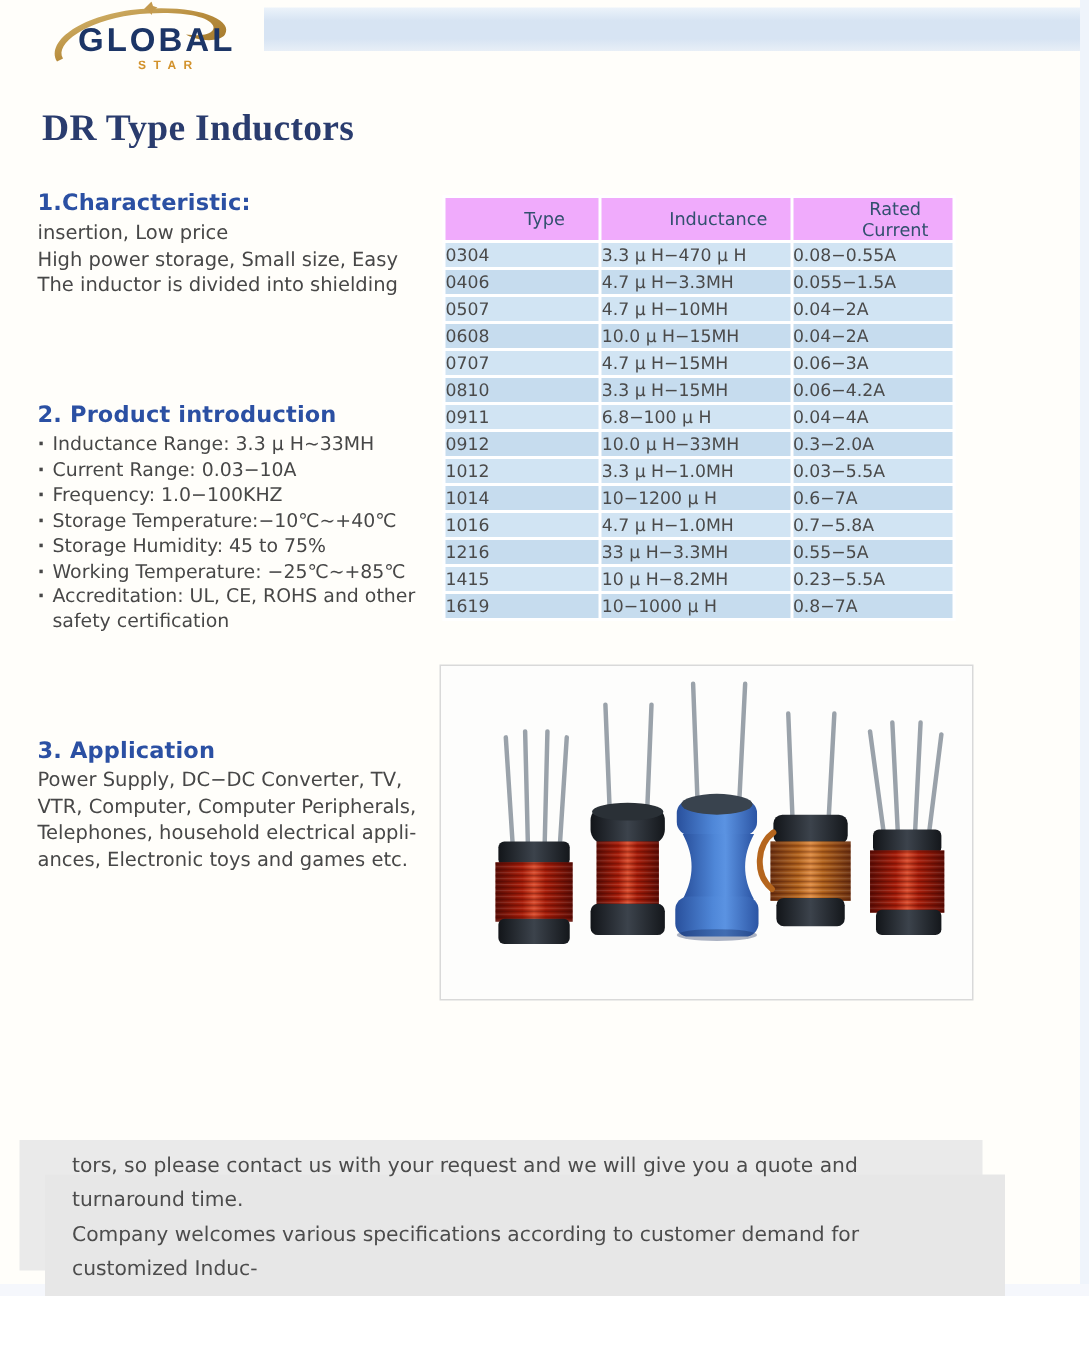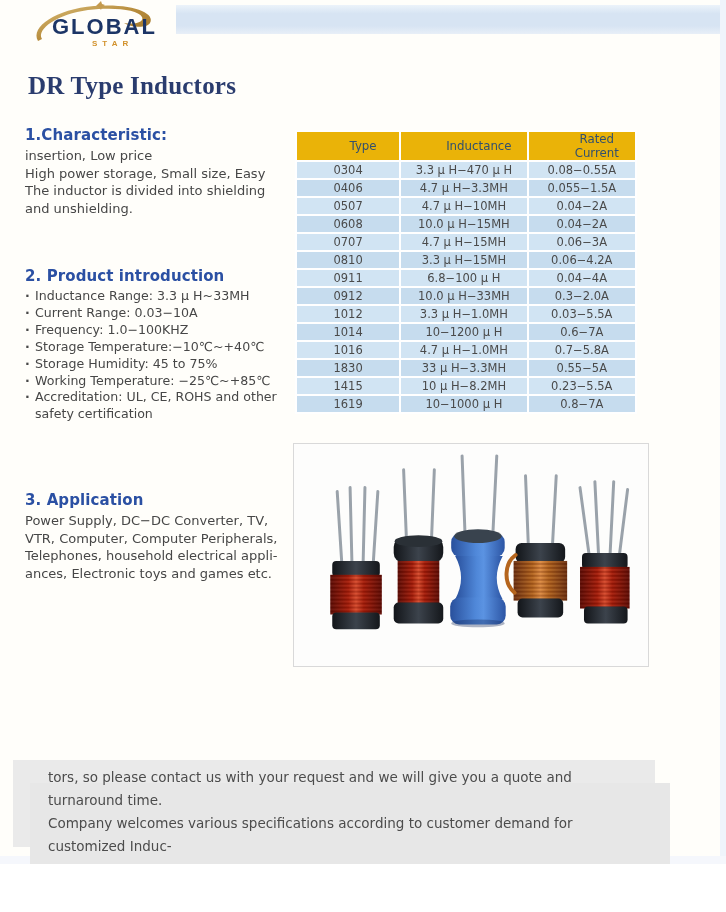--- a/index.html
+++ b/index.html
@@ -31,23 +31,23 @@
   .sec-3 { top:491px; }
   .sec-h { font-size:15px; font-weight:bold; color:#2b50a3; margin-bottom:3px; letter-spacing:.1px; }
   .body-lines .line { font-size:13px; line-height:17.5px; color:#474747; }
   .bullets { list-style:none; margin-top:2px; }
   .bullets li { position:relative; font-size:12.6px; line-height:16.9px; color:#474747; padding-left:10px; }
   .bullets li::before { content:"·"; position:absolute; left:0; top:0; color:#474747; font-weight:bold; }
 
   
   .spec-table { position:absolute; left:295px; top:130px; width:342px;
     border-collapse:separate; border-spacing:2px; background:#ffffff; }
-  .spec-table th { background:#eab308; color:#32506e; font-weight:normal;
+  .spec-table th { background:#f0abfc; color:#32506e; font-weight:normal;
     font-size:11.8px; height:22px; text-align:center;padding-left:30px; }
-  .spec-table td { font-size:11.5px; color:#4a4a4a; text-align:center; height:16px; }
+  .spec-table td { font-size:11.5px; color:#4a4a4a; height:16px; }
   .spec-table tbody tr:nth-child(odd)  td { background:#d1e4f3; }
   .spec-table tbody tr:nth-child(even) td { background:#c6dcee; }
   .spec-table col.c1 { width:103px; } .spec-table col.c2 { width:126px; } .spec-table col.c3 { width:107px; }
 
   
   .photo-box { position:absolute; left:293px; top:443px; width:356px; height:224px;
     background:#fdfdfc; border:1px solid #d9d9d9; }
 
   
   .note-box-1 { position:absolute; left:13px; top:760px; width:642px; height:87px; background:#eaeaea; }
@@ -82,21 +82,20 @@
   </svg>
 
   <div class="title">DR Type Inductors</div>
 
   <div class="section sec-1">
     <div class="sec-h">1.Characteristic:</div>
     <div class="body-lines">
         <div class="line">insertion, Low price</div>
         <div class="line">High power storage, Small size, Easy</div>
         <div class="line">The inductor is divided into shielding</div>
-        <div class="line">and unshielding.</div>
       </div>
   </div>
 
   <div class="section sec-2">
     <div class="sec-h">2. Product introduction</div>
     <ul class="bullets">
         <li>Inductance Range: 3.3 μ H~33MH</li>
         <li>Current Range: 0.03−10A</li>
         <li>Frequency: 1.0−100KHZ</li>
         <li>Storage Temperature:−10℃~+40℃</li>
@@ -179,21 +178,21 @@
         <td>1014</td>
         <td>10−1200 μ H</td>
         <td>0.6−7A</td>
       </tr>
         <tr>
         <td>1016</td>
         <td>4.7 μ H−1.0MH</td>
         <td>0.7−5.8A</td>
       </tr>
         <tr>
-        <td>1830</td>
+        <td>1216</td>
         <td>33 μ H−3.3MH</td>
         <td>0.55−5A</td>
       </tr>
         <tr>
         <td>1415</td>
         <td>10 μ H−8.2MH</td>
         <td>0.23−5.5A</td>
       </tr>
         <tr>
         <td>1619</td>

